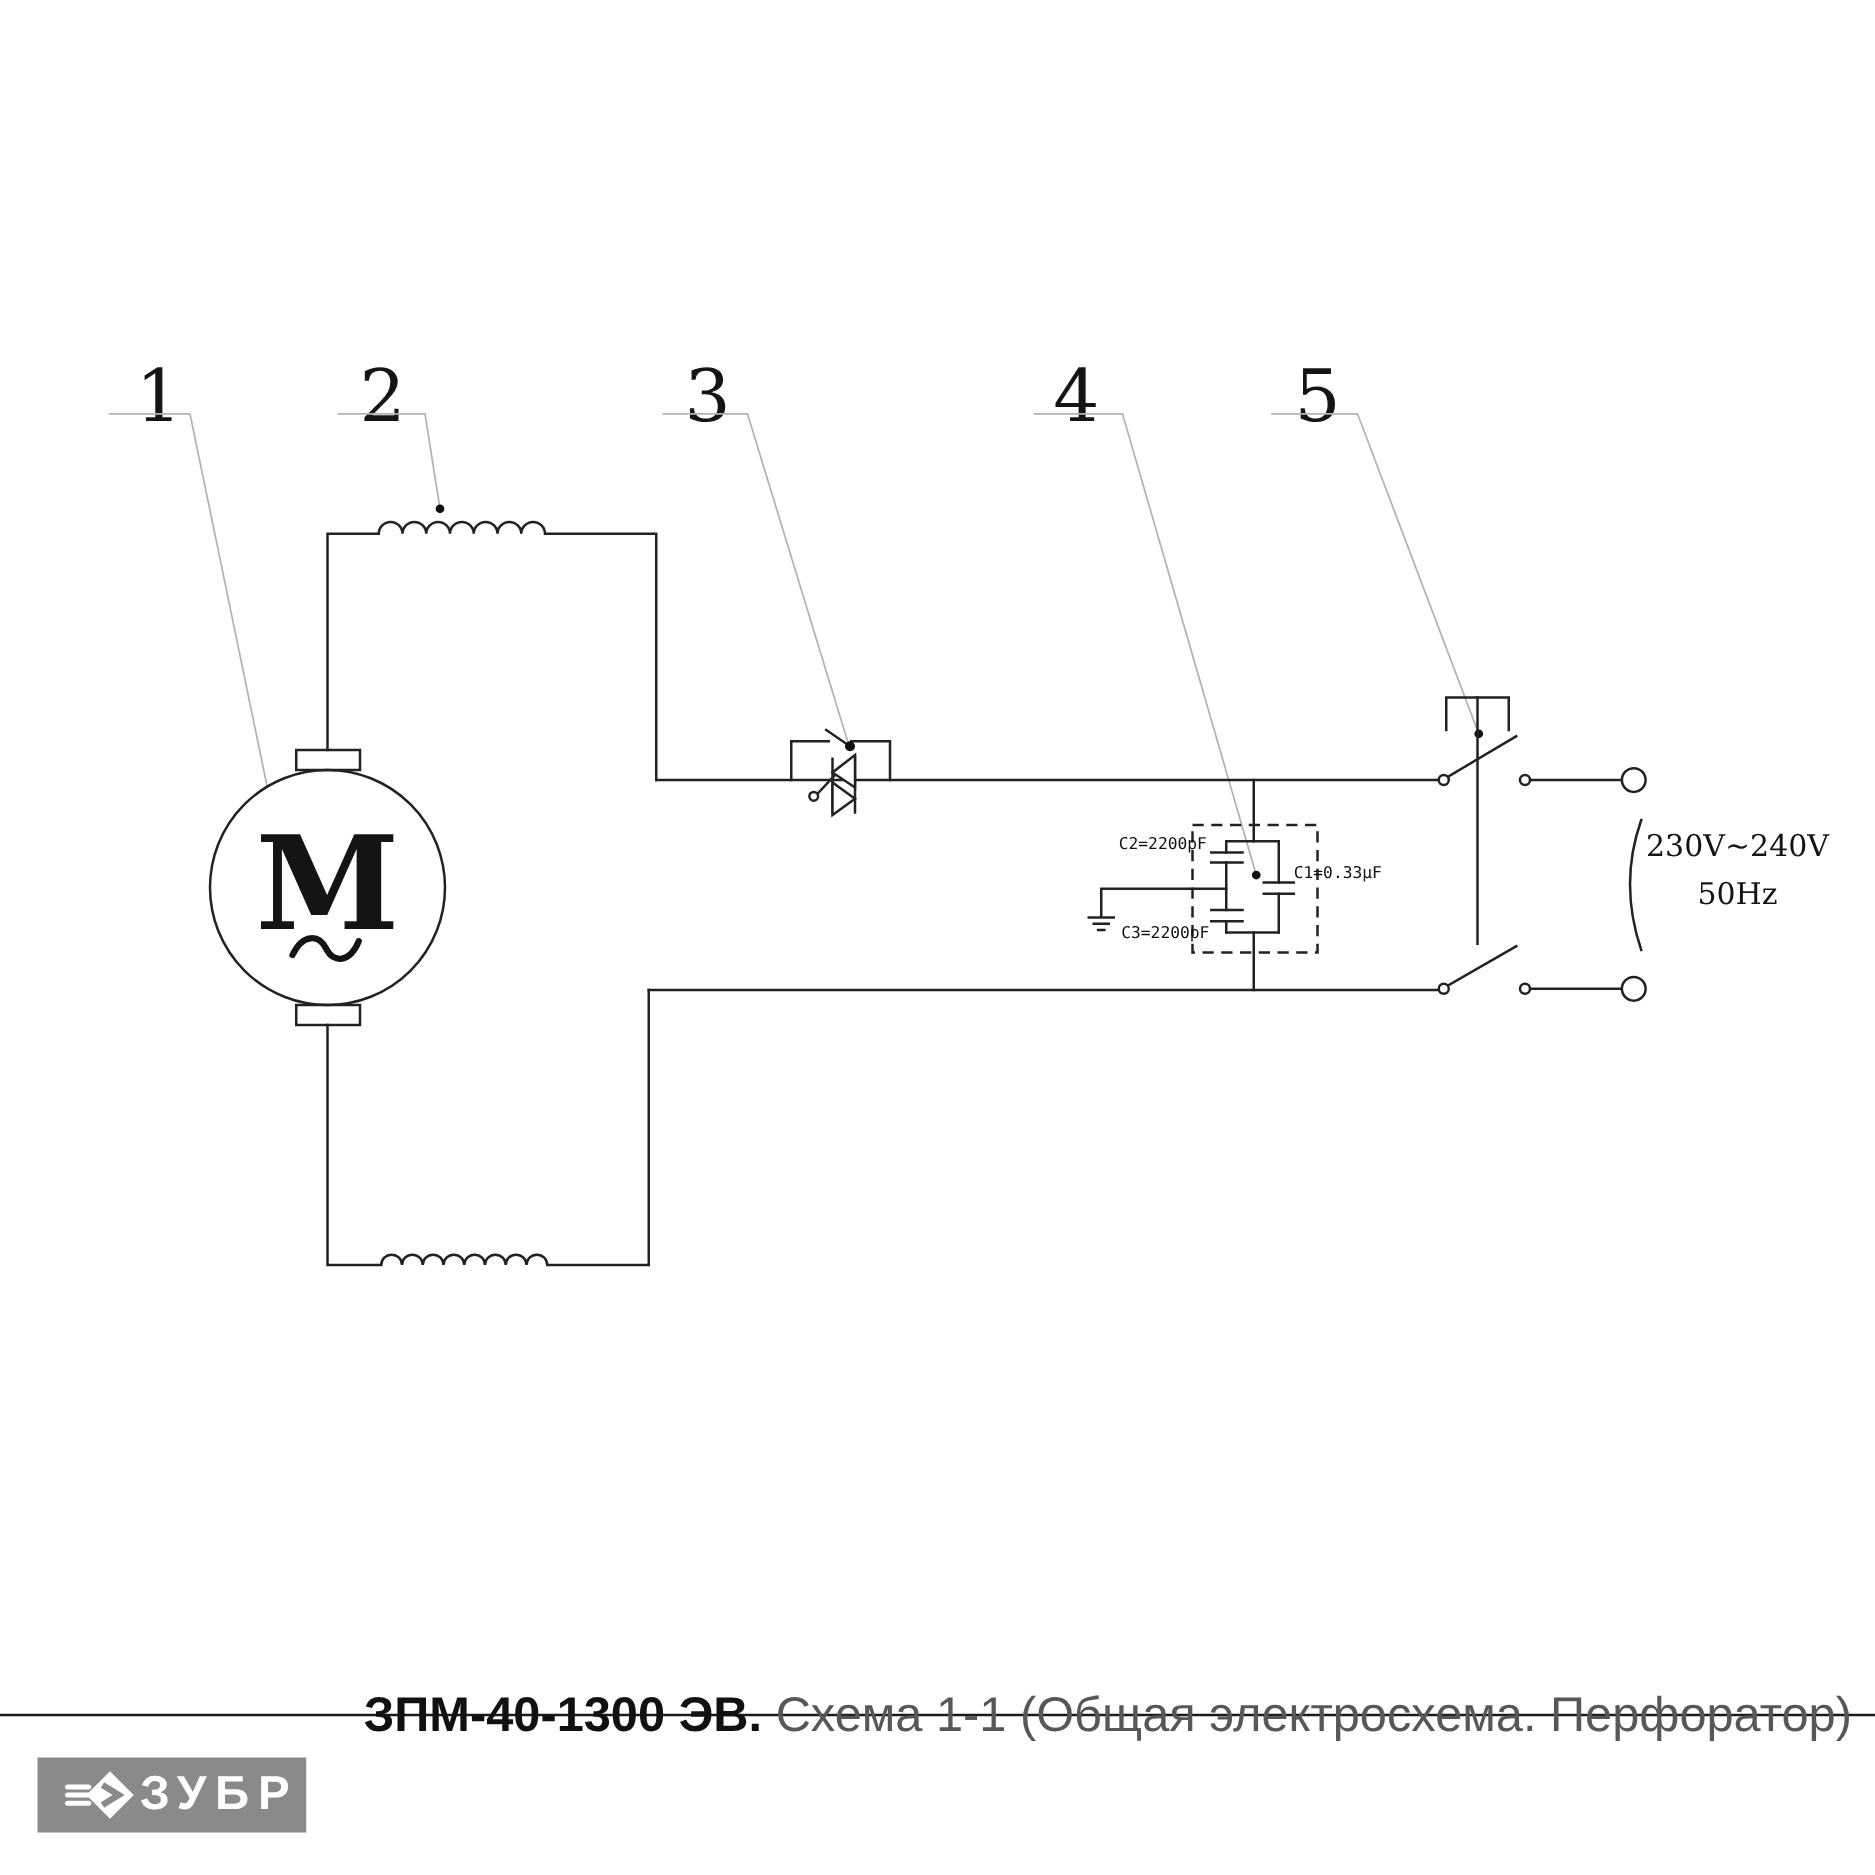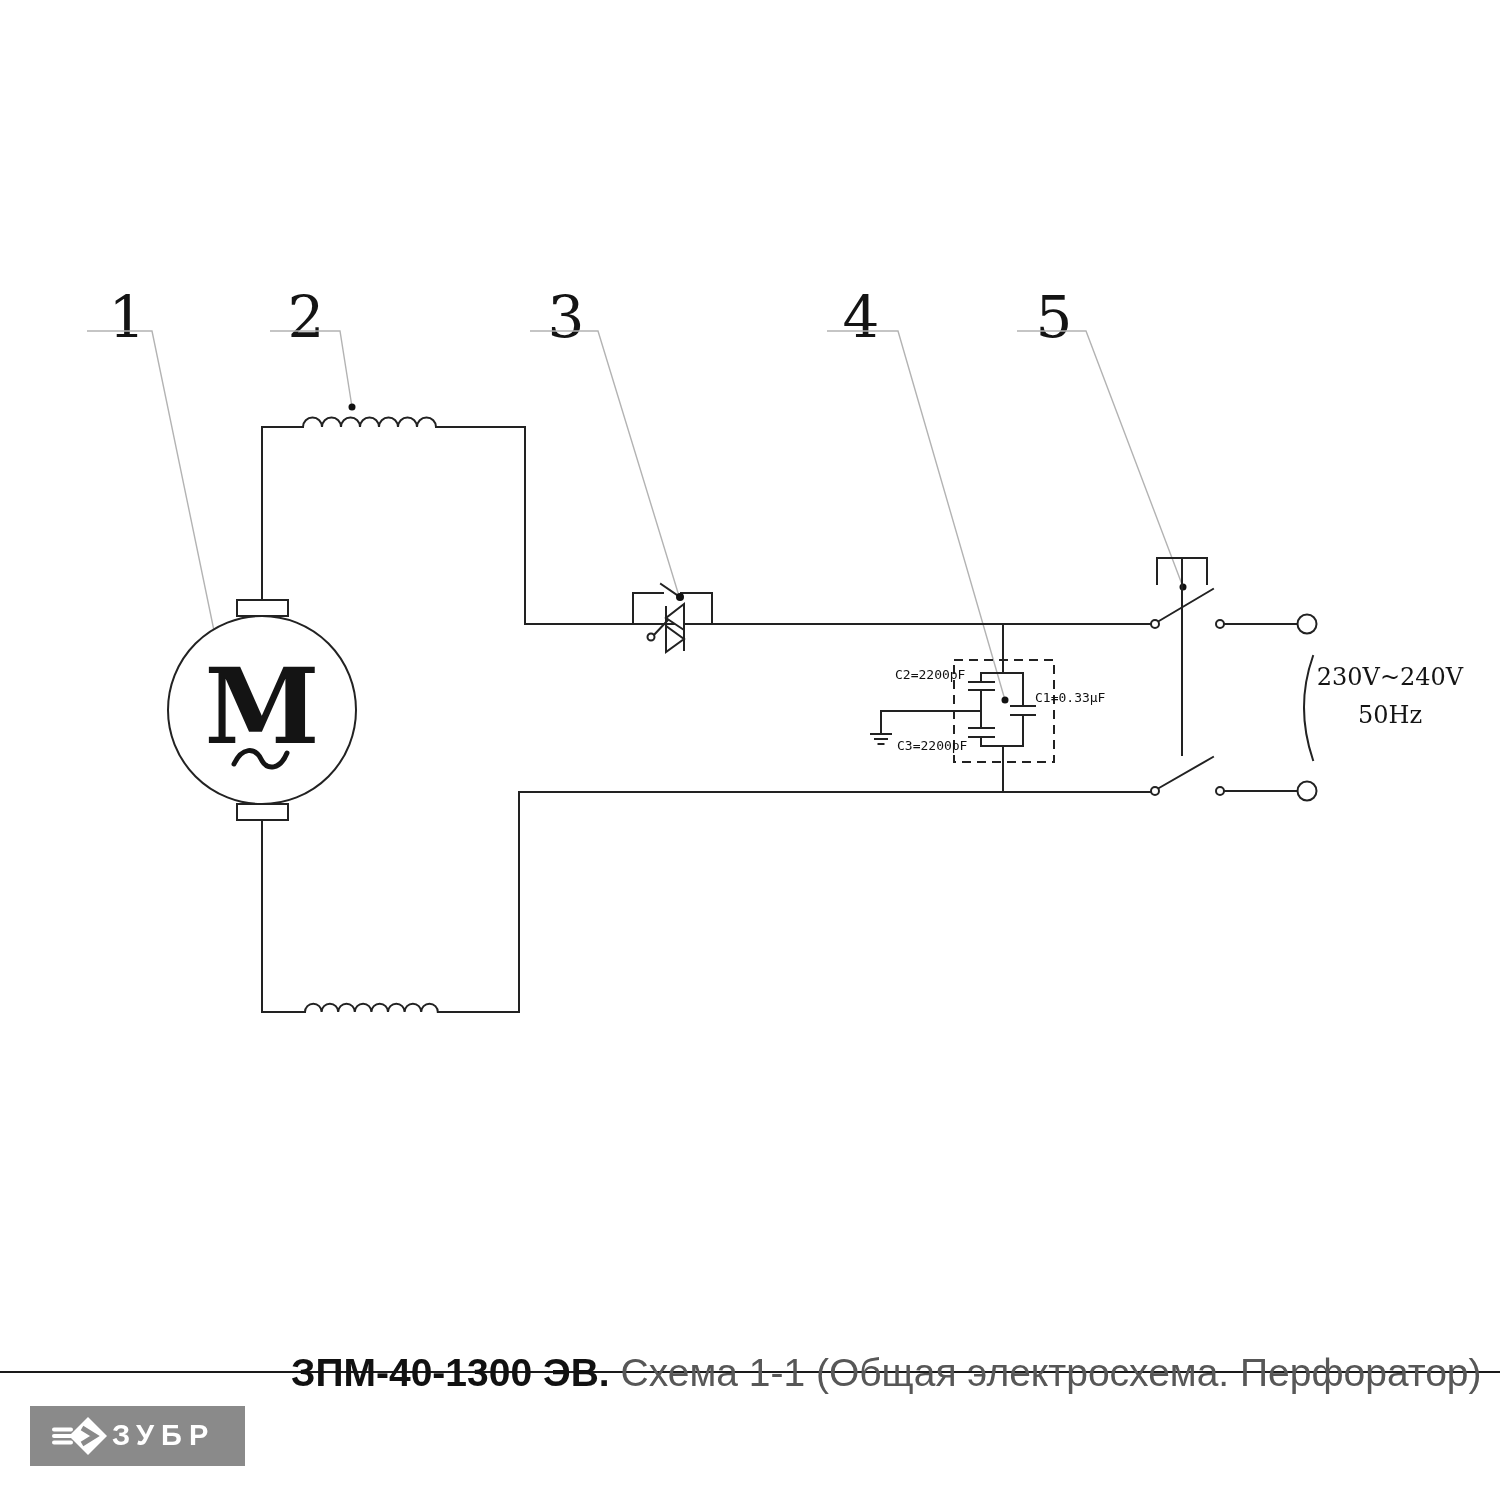--- a/index.html
+++ b/index.html
@@ -15,21 +15,21 @@
   .dash{stroke:#222;stroke-width:2;fill:none;stroke-dasharray:9 6;}
   .callout{font-family:"DejaVu Serif",serif;font-size:58px;fill:#141414;}
   .motorM{font-family:"DejaVu Serif",serif;font-size:104px;font-weight:bold;fill:#141414;}
   .caplbl{font-family:"DejaVu Sans Mono",monospace;font-size:13px;fill:#111;}
   .pwr{font-family:"DejaVu Serif",serif;font-size:24px;fill:#141414;}
   
   #footer-rule{position:absolute;left:0;top:1371px;width:1500px;height:2px;background:#1a1a1a;}
   #logo-box{position:absolute;left:30px;top:1406px;width:215px;height:60px;background:#8a8a8a;
             display:flex;align-items:center;}
   #logo-icon{margin-left:10px;flex:0 0 auto;}
-  #logo-text{color:#ffffff;font-weight:bold;font-size:29px;letter-spacing:7px;
+  #logo-text{color:#ffffff;font-weight:bold;font-size:38px;letter-spacing:7px;
              font-family:"Liberation Sans",sans-serif;margin-left:2px;margin-top:-2px;}
   #caption{position:absolute;left:291px;top:1351px;white-space:nowrap;
            font-family:"Liberation Sans",sans-serif;font-size:39px;}
   #caption .model{font-weight:bold;color:#111111;}
   #caption .desc{font-weight:normal;color:#575757;}
 </style>
 </head>
 <body>
 
 <svg id="schematic" width="1500" height="1380" viewBox="0 0 1500 1380">

